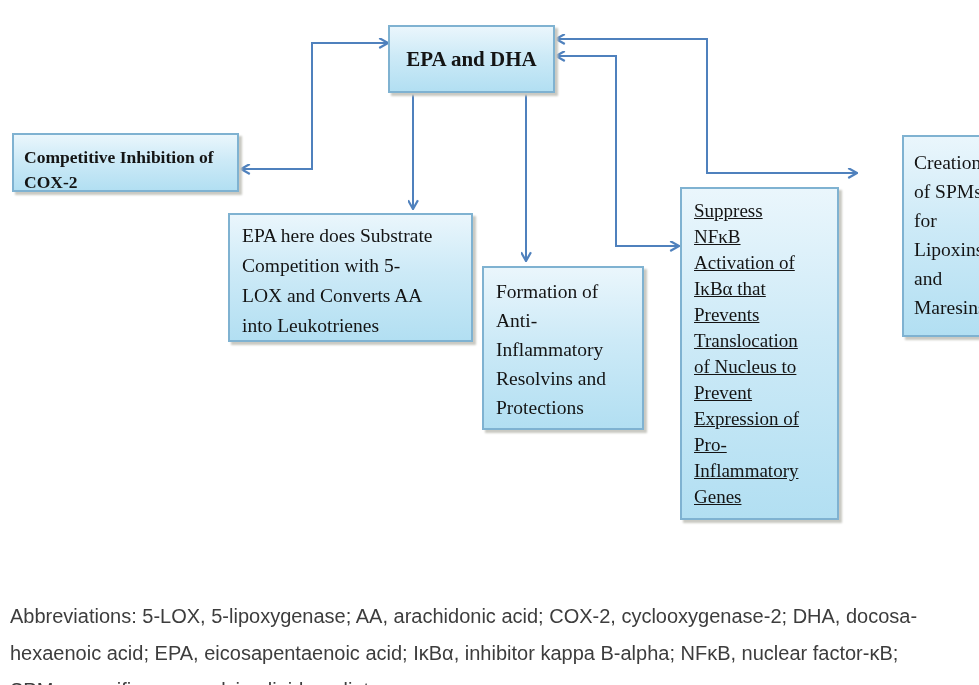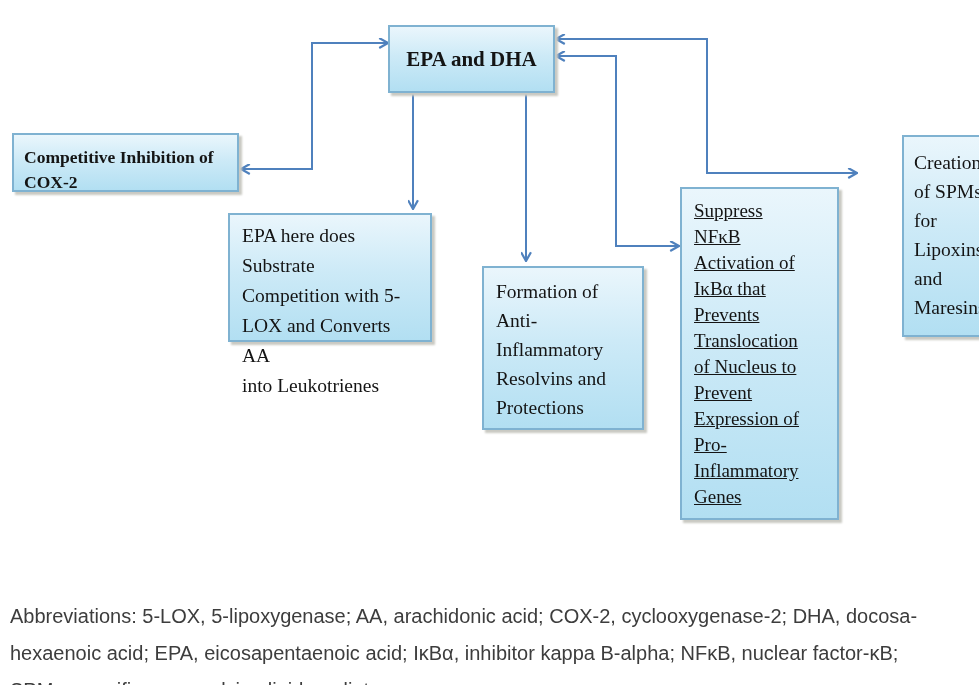--- a/index.html
+++ b/index.html
@@ -116,21 +116,21 @@
 
   <div class="node node-epa-dha" style="left:388px; top:7px; width:167px; height:68px;margin-top:18px;">
     <div class="node-label">EPA and DHA</div>
   </div>
 
   <div class="node node-cox2" style="left:12px; top:133px; width:227px; height:59px;">
     <div class="node-label">Competitive Inhibition of
 COX-2</div>
   </div>
 
-  <div class="node node-substrate" style="left:228px; top:213px; width:204px; height:129px;">
+  <div class="node node-substrate" style="left:228px; top:213px; width:245px; height:129px;">
     <div class="node-label">EPA here does Substrate
 Competition with 5-
 LOX and Converts AA
 into Leukotrienes</div>
   </div>
 
   <div class="node node-formation" style="left:482px; top:266px; width:162px; height:164px;">
     <div class="node-label">Formation of
 Anti-
 Inflammatory

